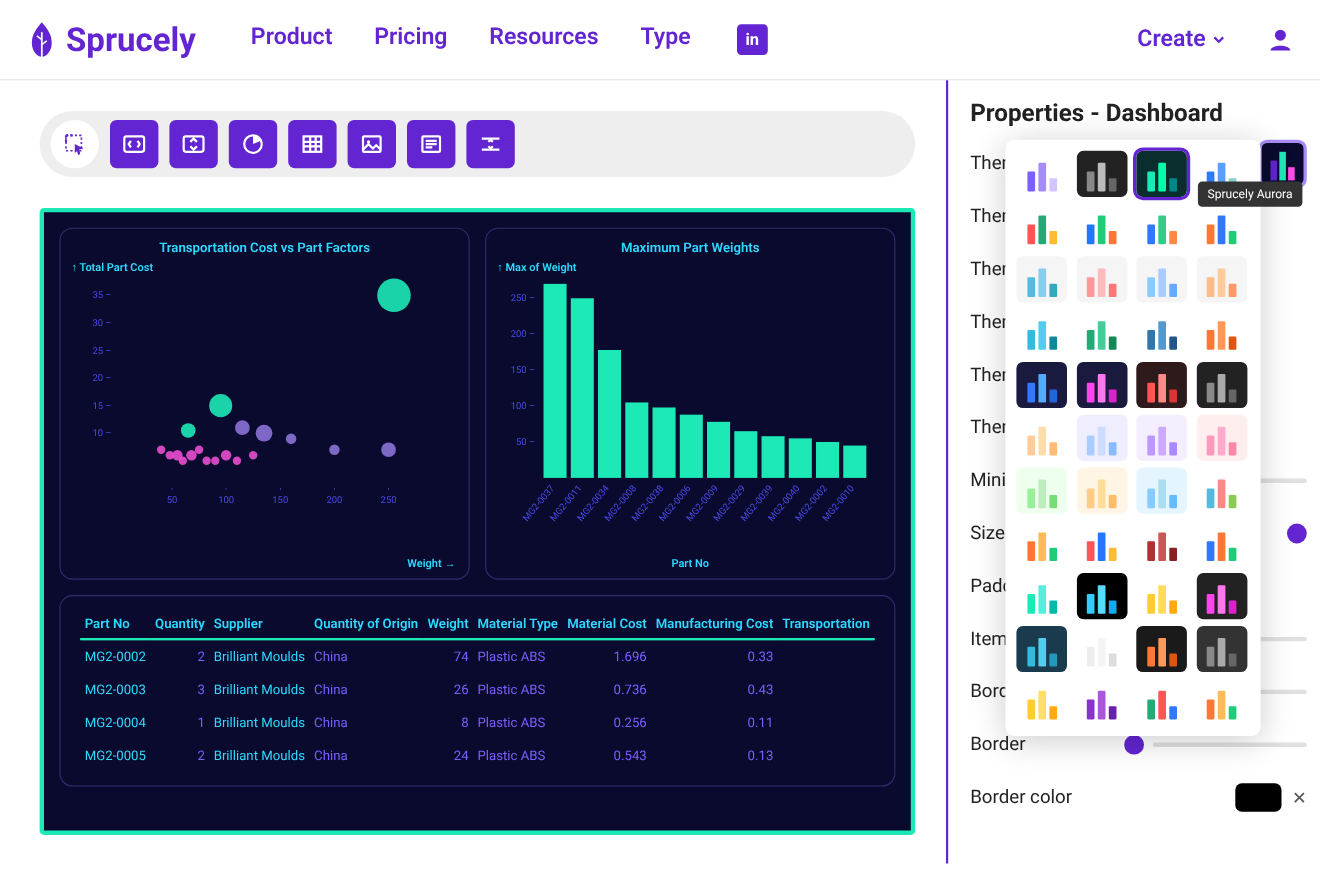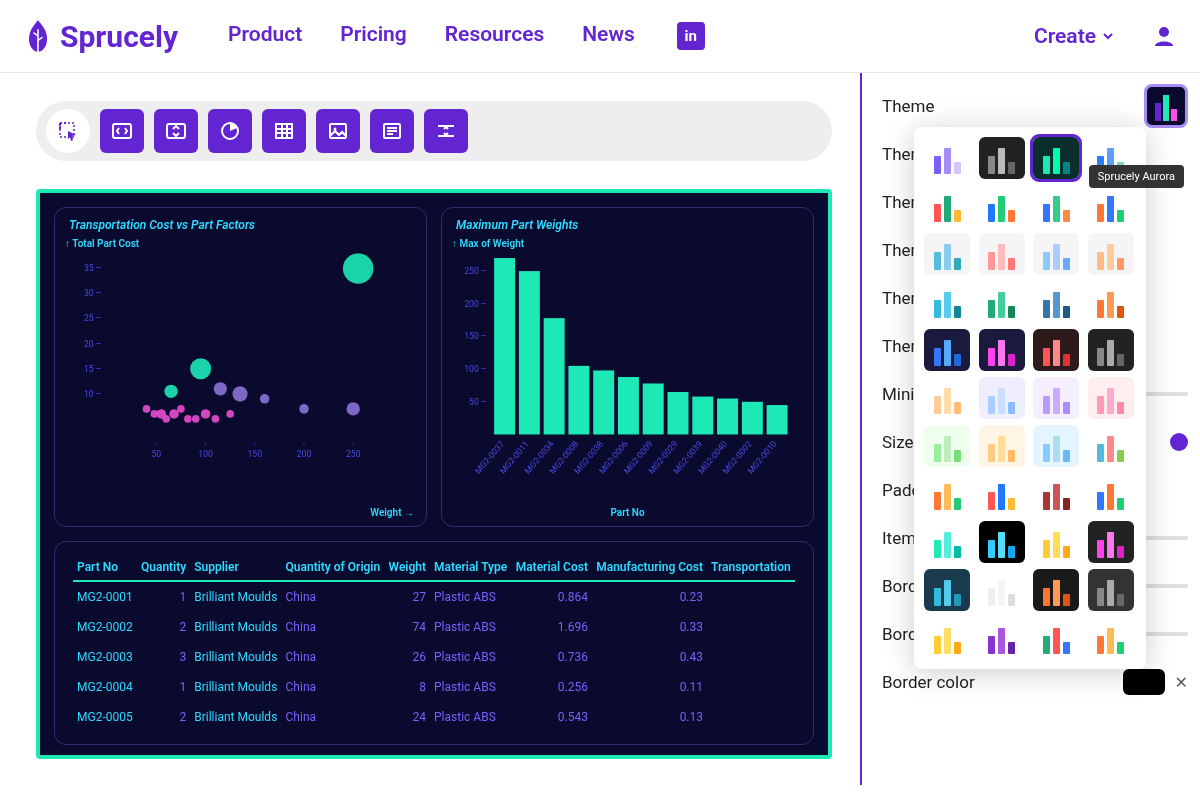--- a/index.html
+++ b/index.html
@@ -25,21 +25,21 @@
 
 .toolbar { background: #eee; border-radius: 999px; padding: 8px 10px; display: flex; gap: 10px; align-items: center; width: 100%; }
 .tool-sel { width: 44px; height: 44px; border-radius: 50%; background: #fff; display: flex; align-items: center; justify-content: center; }
 .tool { width: 44px; height: 44px; border-radius: 6px; background: #6225d1; display: flex; align-items: center; justify-content: center; color: #fff; }
 .tool svg, .tool-sel svg { width: 24px; height: 24px; }
 
 
 .canvas { margin-top: 28px; border: 4px solid #1de9b6; border-radius: 4px; background: #0a0a2e; padding: 14px; height: 570px; overflow: hidden; }
 .chart-row { display: flex; gap: 14px; }
 .chart-card { flex: 1; border: 1px solid #2e2e6e; border-radius: 12px; padding: 10px 14px 14px 14px; height: 320px; position: relative; }
-.chart-title { color: #2ed9ff; font-size: 12px; font-weight: 600; margin-bottom: 6px; font-style: italic; }
+.chart-title { color: #2ed9ff; font-size: 12px; font-weight: 600; text-align: center; margin-bottom: 6px; }
 .chart-axis-label { color: #2ed9ff; font-size: 10px; font-weight: 600; }
 .chart-axis-label.tl { position: absolute; top: 30px; left: 10px; }
 .chart-axis-label.br { position: absolute; bottom: 8px; right: 12px; margin-left: 44px; }
 .chart-axis-label.bc { position: absolute; bottom: 8px; left: 50%; transform: translateX(-50%); }
 
 
 .scatter-svg, .bar-svg { width: 100%; height: 250px; }
 .tick-text { fill: #4a4ae8; font-size: 9px; }
 
 
@@ -83,21 +83,21 @@
         <line x1="12" y1="10" x2="12" y2="32" stroke="#fff" stroke-width="1.4"></line>
         <line x1="12" y1="16" x2="8" y2="13" stroke="#fff" stroke-width="1.2"></line>
         <line x1="12" y1="20" x2="16" y2="17" stroke="#fff" stroke-width="1.2"></line>
       </svg>
     <span class="brand">Sprucely</span>
   </div>
   <div class="nav">
     <a>Product</a>
     <a>Pricing</a>
     <a>Resources</a>
-    <a>News</a>
+    <a>Type</a>
     <div class="li-icon">in</div>
   </div>
   <div class="spacer"></div>
   <div class="create">
     <span>Create</span>
     <svg width="12" height="12" viewBox="0 0 12 12">
         <path d="M2 4 L6 8 L10 4" stroke="#6225d1" stroke-width="2" fill="none"></path>
       </svg>
   </div>
   <svg class="user-icon" viewBox="0 0 24 24">
@@ -261,31 +261,20 @@
                 <th>Supplier</th>
                 <th>Quantity of Origin</th>
                 <th class="num">Weight</th>
                 <th>Material Type</th>
                 <th class="num">Material Cost</th>
                 <th class="num">Manufacturing Cost</th>
                 <th>Transportation</th>
               </tr>
             </thead>
           <tbody id="tbody">
-              <tr>
-                <td class="link">MG2-0001</td>
-                <td class="num link">1</td>
-                <td class="link">Brilliant Moulds</td>
-                <td class="text">China</td>
-                <td class="num text">27</td>
-                <td class="text">Plastic ABS</td>
-                <td class="num text">0.864</td>
-                <td class="num text">0.23</td>
-                <td></td>
-              </tr>
               <tr>
                 <td class="link">MG2-0002</td>
                 <td class="num link">2</td>
                 <td class="link">Brilliant Moulds</td>
                 <td class="text">China</td>
                 <td class="num text">74</td>
                 <td class="text">Plastic ABS</td>
                 <td class="num text">1.696</td>
                 <td class="num text">0.33</td>
                 <td></td>
@@ -323,20 +312,21 @@
                 <td class="num text">0.13</td>
                 <td></td>
               </tr>
             </tbody>
         </table>
       </div>
     </div>
   </div>
 
   <div class="right">
+    <div class="prop-title">Properties - Dashboard</div>
 
     <div class="prop-row">
         <div class="prop-label">Theme</div>
       <div class="theme-current">
           <span></span>
           <span></span>
           <span></span>
         </div>
     </div>
     <div class="prop-row">

